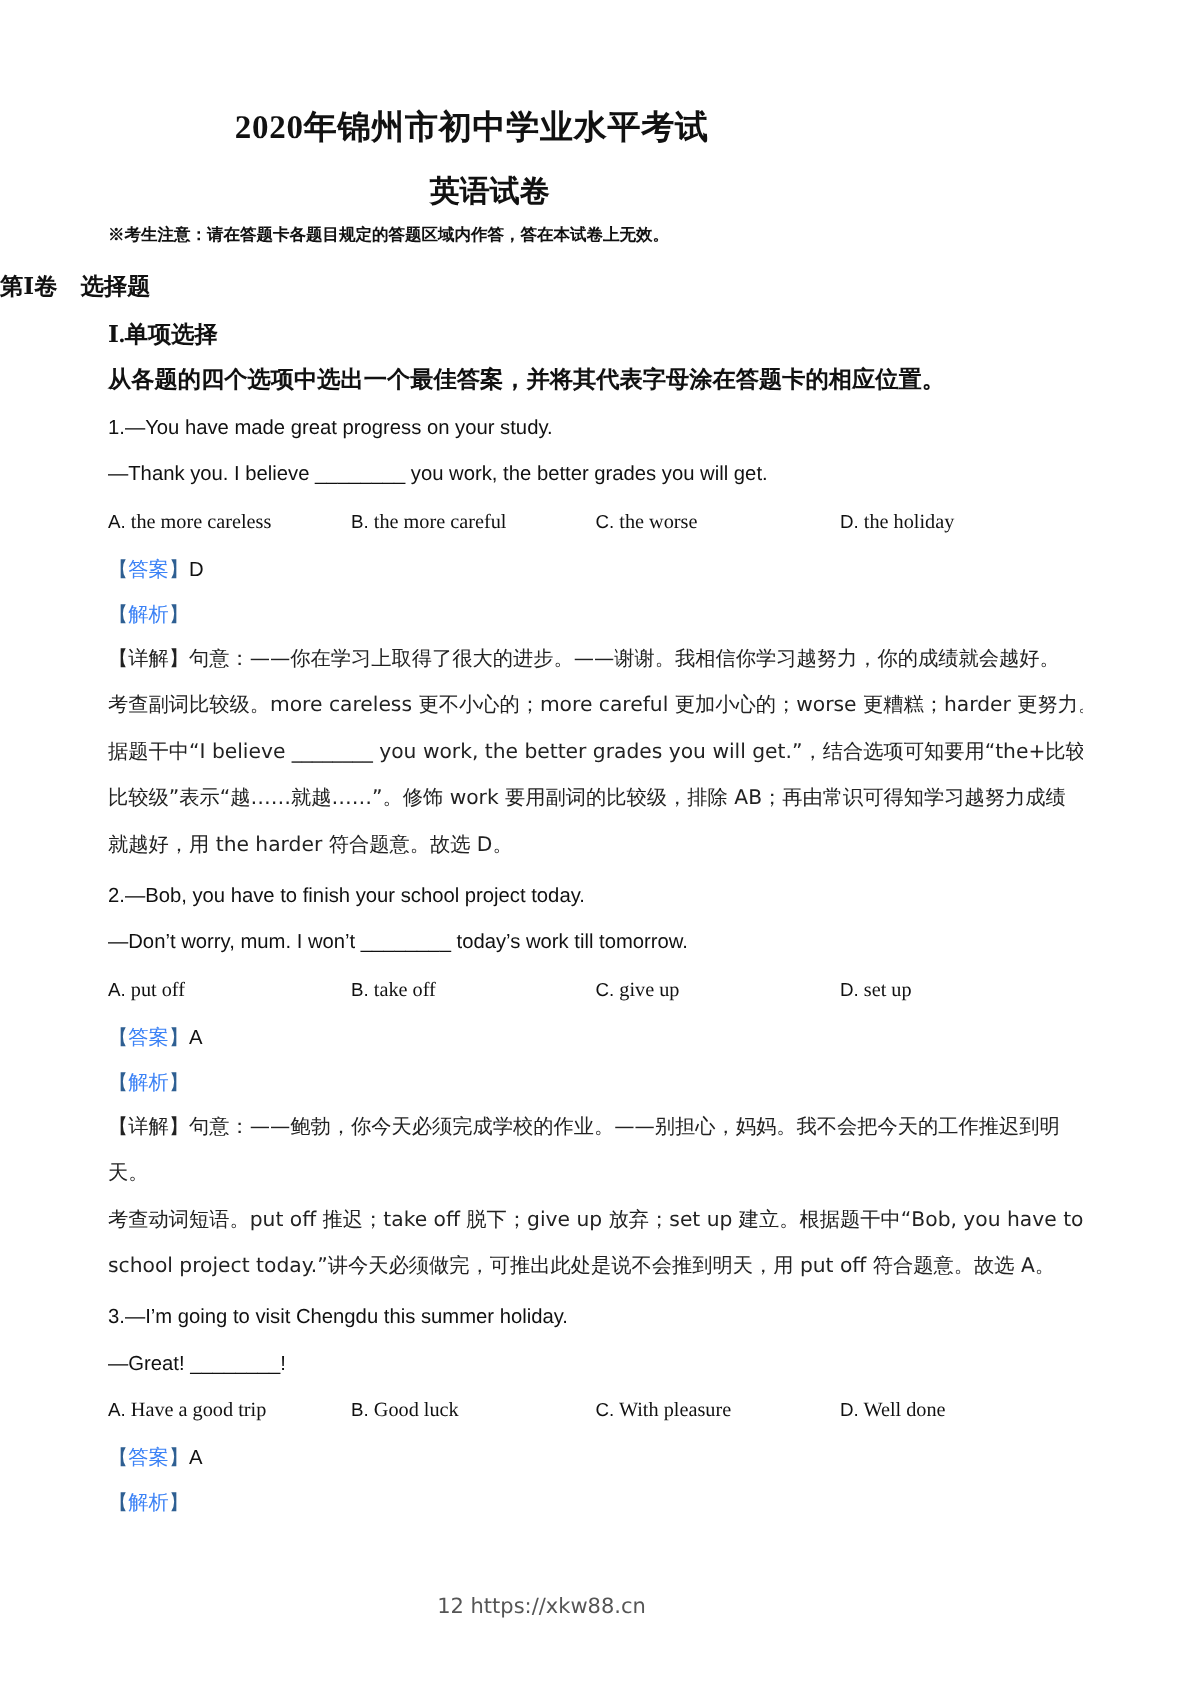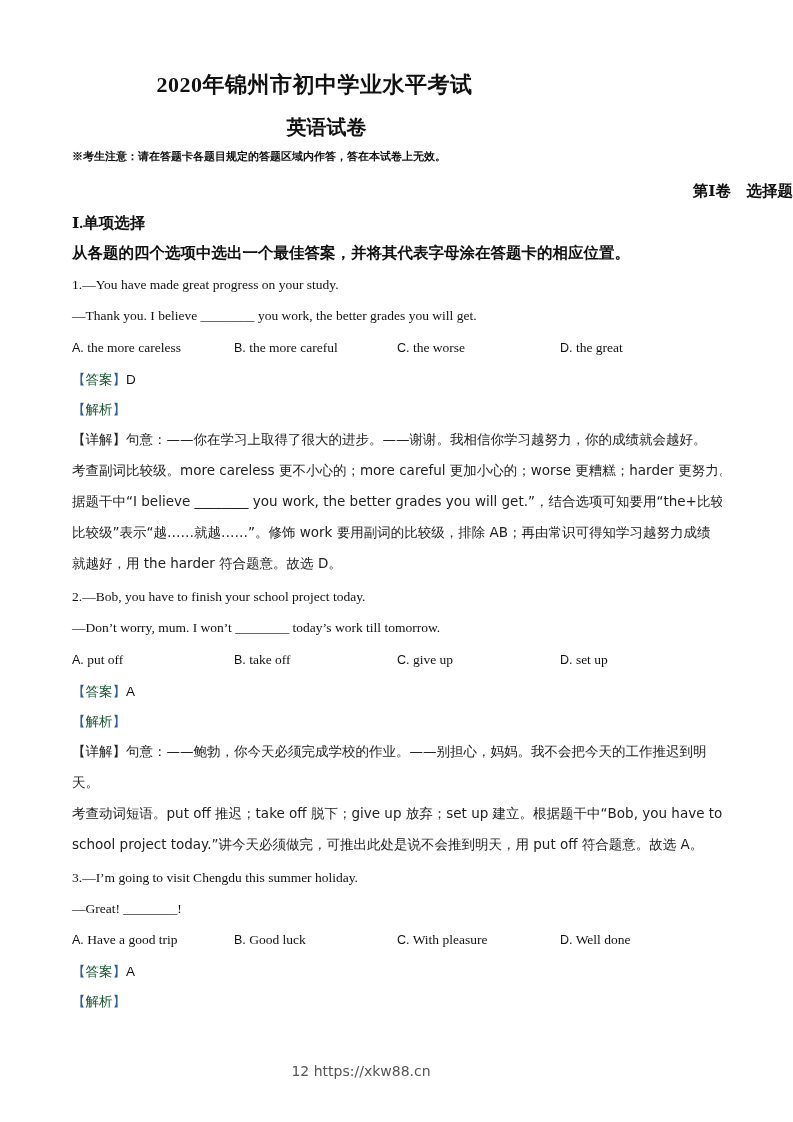--- a/index.html
+++ b/index.html
@@ -3,50 +3,50 @@
 <meta charset="utf-8">
 <style>
   html, body { margin: 0; padding: 0; background: #ffffff; }
   body { width: 793px; height: 1122px; position: relative; overflow: hidden;
          font-family: "Liberation Serif", "DejaVu Serif", serif; color: #111; }
   .abs { position: absolute; white-space: nowrap; }
   .title { left: 0; width: 629px; text-align: center; font-weight: bold; }
   .t1 { top: 70px; font-size: 22px; letter-spacing: 0.5px; }
   .t2 { top: 114px; font-size: 20px; padding-left: 12px; }
   .notice { left: 72px; top: 149px; font-size: 11px; font-weight: bold; }
-  .part { left: 0; width: 793px; top: 181px; text-align: right; font-size: 15.5px; font-weight: bold; }
+  .part { left: 0; width: 793px; top: 181px; text-align: left; font-size: 15.5px; font-weight: bold; }
   .sec { left: 72px; top: 213px; font-size: 15.5px; font-weight: bold; }
   .instr { left: 72px; top: 243px; font-size: 15.5px; font-weight: bold; }
-  .q { left: 72px; font-size: 13.5px; font-family: Liberation Serif, serif; text-align: center; }
+  .q { left: 72px; font-size: 13.5px; font-family: Liberation Sans, sans-serif; text-align: center; }
   .opt { font-size: 13.5px; font-family: "Liberation Serif", serif; }
   .opt .letter { font-family: "Liberation Sans", sans-serif; font-size: 12.5px; }
   .tag { left: 72px; font-size: 13.5px; font-family: "DejaVu Sans", sans-serif; }
   .tag .br { color: #2E5F92; }
-  .tag .lbl { color: #14532d; margin-top: 32px; }
+  .tag .lbl { color: #3b82f6; margin-top: 32px; }
   .tag .val { color: #111; font-family: "Liberation Sans", sans-serif; }
   .exp { left: 72px; width: 650px; font-size: 13.5px; font-family: "DejaVu Sans", "Liberation Sans", sans-serif; line-height: 31px; white-space: normal; text-align: justify; color: #222; }
   .exp .line { display: block; height: 31px; white-space: nowrap; overflow: hidden; }
   .footer { left: 0; width: 722px; top: 1063px; text-align: center; font-size: 14px; font-family: "DejaVu Sans", sans-serif; color: #555; }
 </style>
 </head>
 <body>
 
 <div class="abs title t1">2020年锦州市初中学业水平考试</div>
 <div class="abs title t2">英语试卷</div>
 <div class="abs notice">※考生注意：请在答题卡各题目规定的答题区域内作答，答在本试卷上无效。</div>
 <div class="abs part">第Ⅰ卷　选择题</div>
 <div class="abs sec">Ⅰ.单项选择</div>
 <div class="abs instr">从各题的四个选项中选出一个最佳答案，并将其代表字母涂在答题卡的相应位置。</div>
 
 <div class="abs q" style="top:277px">1.—You have made great progress on your study.</div>
 <div class="abs q" style="top:308px">—Thank you. I believe ________ you work, the better grades you will get.</div>
 <div class="abs opt" style="left:72px;top:340px"><span class="letter">A.</span><span> the more careless</span></div>
 <div class="abs opt" style="left:234px;top:340px"><span class="letter">B.</span><span> the more careful</span></div>
 <div class="abs opt" style="left:397px;top:340px"><span class="letter">C.</span><span> the worse</span></div>
-<div class="abs opt" style="left:560px;top:340px"><span class="letter">D.</span><span> the great</span></div>
+<div class="abs opt" style="left:560px;top:340px"><span class="letter">D.</span><span> the holiday</span></div>
 <div class="abs tag" style="top:371px"><span class="br">【</span><span class="lbl">答案</span><span class="br">】</span><span class="val">D</span></div>
 <div class="abs tag" style="top:401px"><span class="br">【</span><span class="lbl">解析</span><span class="br">】</span></div>
 <div class="abs exp" style="top:424px">
   <span class="line">【详解】句意：——你在学习上取得了很大的进步。——谢谢。我相信你学习越努力，你的成绩就会越好。</span>
   <span class="line">考查副词比较级。more careless 更不小心的；more careful 更加小心的；worse 更糟糕；harder 更努力。根</span>
   <span class="line">据题干中“I believe ________ you work, the better grades you will get.”，结合选项可知要用“the+比较级，the+</span>
   <span class="line">比较级”表示“越……就越……”。修饰 work 要用副词的比较级，排除 AB；再由常识可得知学习越努力成绩</span>
   <span class="line">就越好，用 the harder 符合题意。故选 D。</span>
 </div>
 

